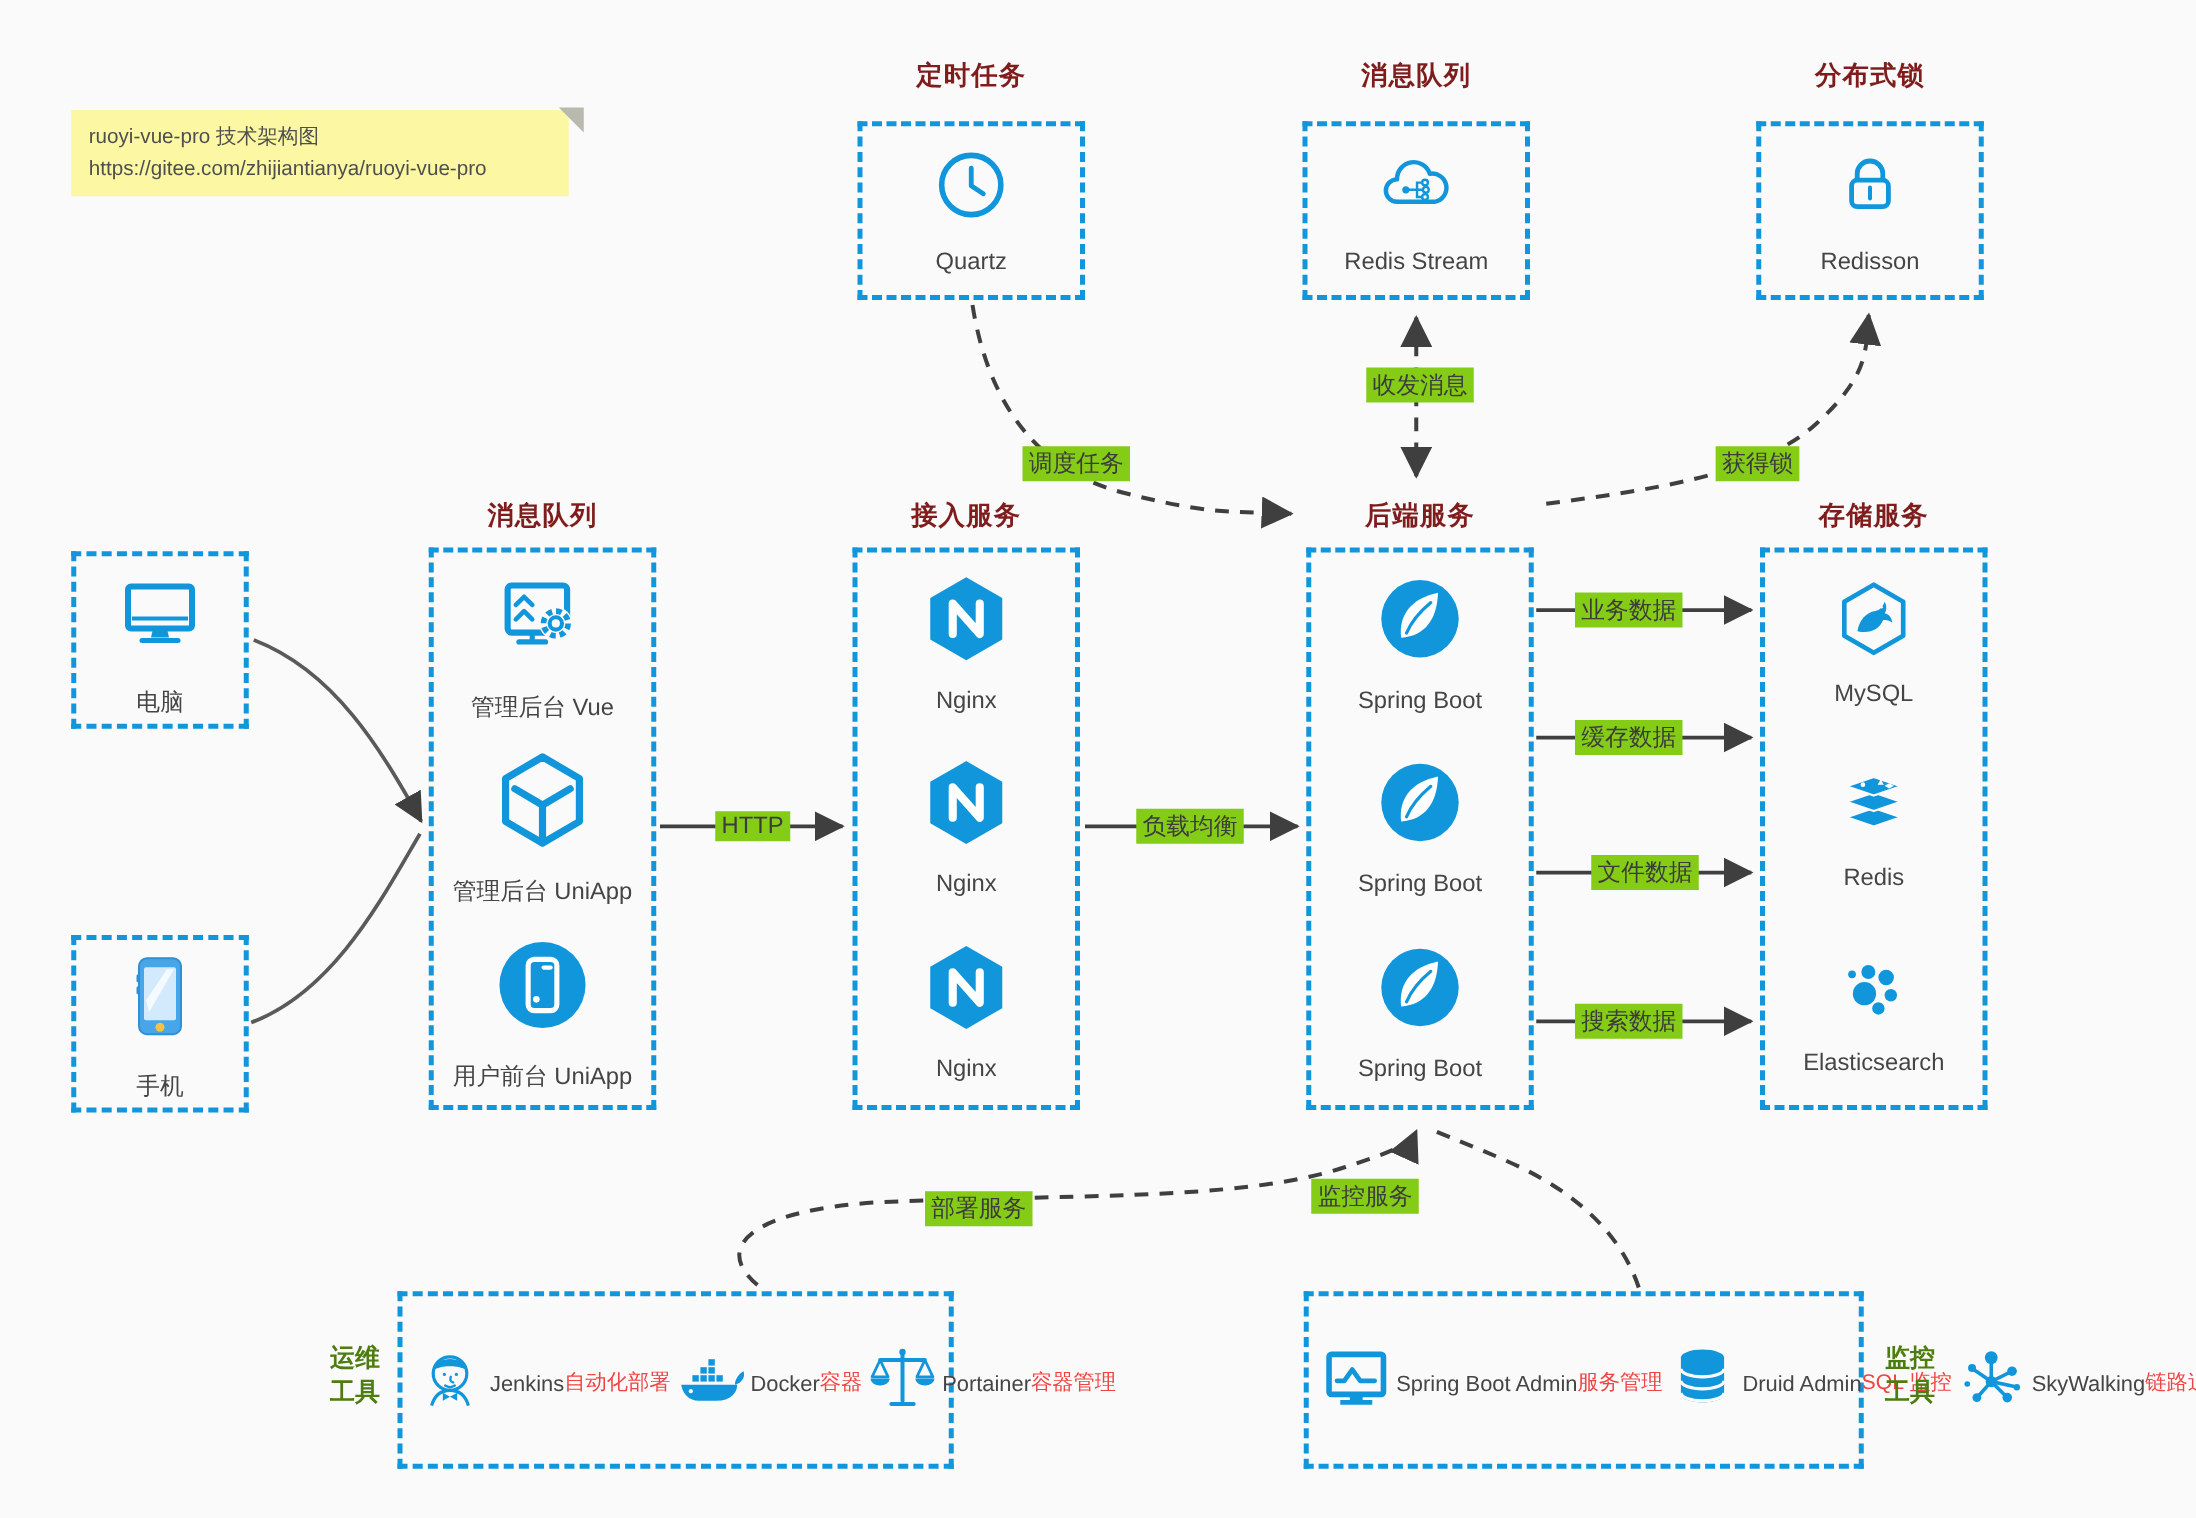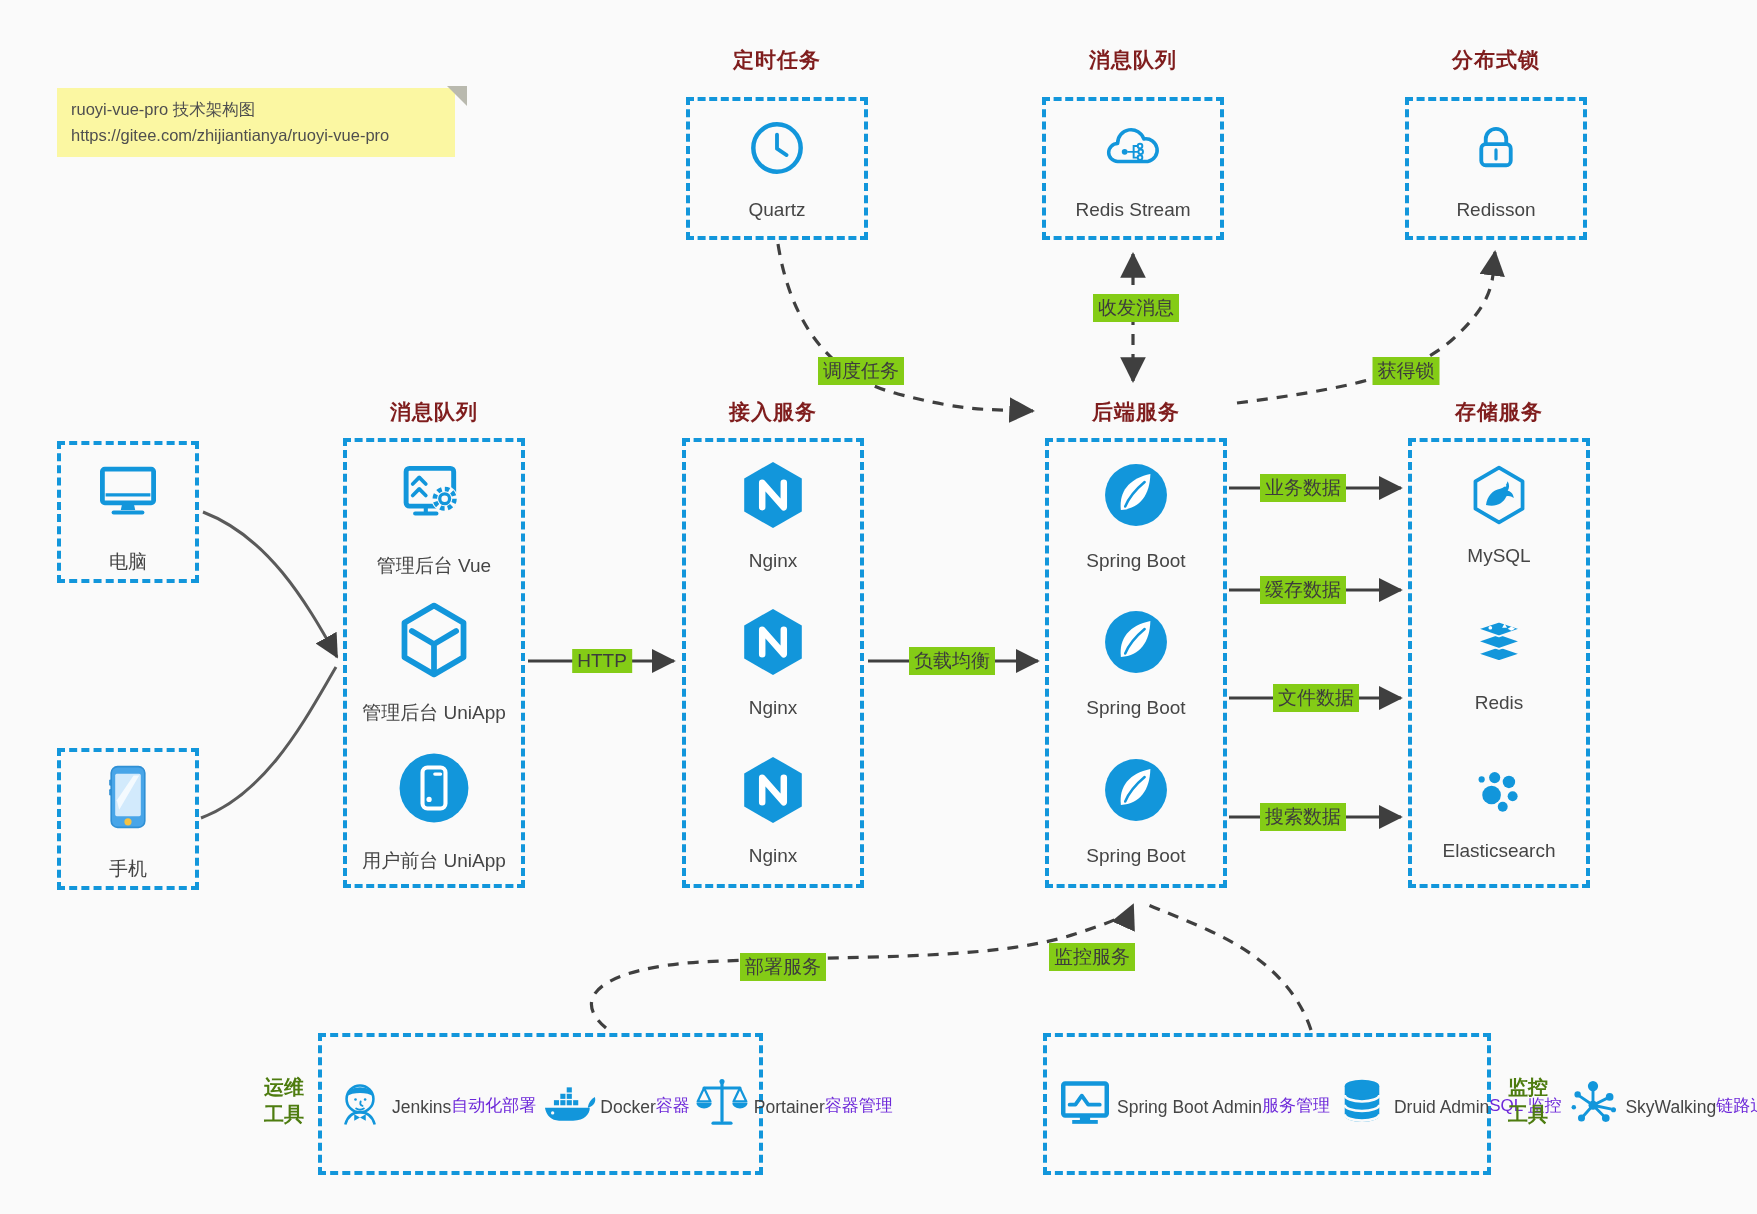--- a/index.html
+++ b/index.html
@@ -8,21 +8,21 @@
   svg.connectors{position:absolute;left:0;top:0;z-index:1;pointer-events:none;}
   .dashed-box{position:absolute;z-index:2;border:4px dashed #1296db;background:#fafafa;
               display:flex;flex-direction:column;justify-content:space-around;align-items:center;box-sizing:border-box;}
   .group-title{position:absolute;z-index:3;text-align:center;color:#7f1d1d;font-weight:bold;
                font-size:21px;letter-spacing:1px;}
   .side-title{position:absolute;z-index:3;text-align:center;color:#4d7c0f;font-weight:bold;
               font-size:20px;line-height:1.35;}
   .side-title span{display:block;}
   .item{display:flex;flex-direction:column;align-items:center;gap:19px;}
   .item-label{font-size:19px;color:#454545;white-space:nowrap;}
-  .item-sub{font-size:17px;color:#6d28d9;white-space:nowrap;margin-top:2px;}
+  .item-sub{font-size:17px;color:#ef4444;white-space:nowrap;margin-top:2px;}
   .b-item{display:flex;flex-direction:row;align-items:center;flex:1;}
   .b-item .item-label{font-size:17.5px;margin-top:6px;}
   .b-item .item-sub{font-size:17px;}
   .icon{display:inline-flex;}
   .icon svg{display:block;width:100%;height:100%;}
   .icon-top{width:64px;height:64px;}
   .icon-lg{width:82px;height:82px;}
   .icon-md{width:72px;height:72px;}
   .icon-sm{width:62px;height:62px;}
   .icon-cl{width:80px;height:80px;}

